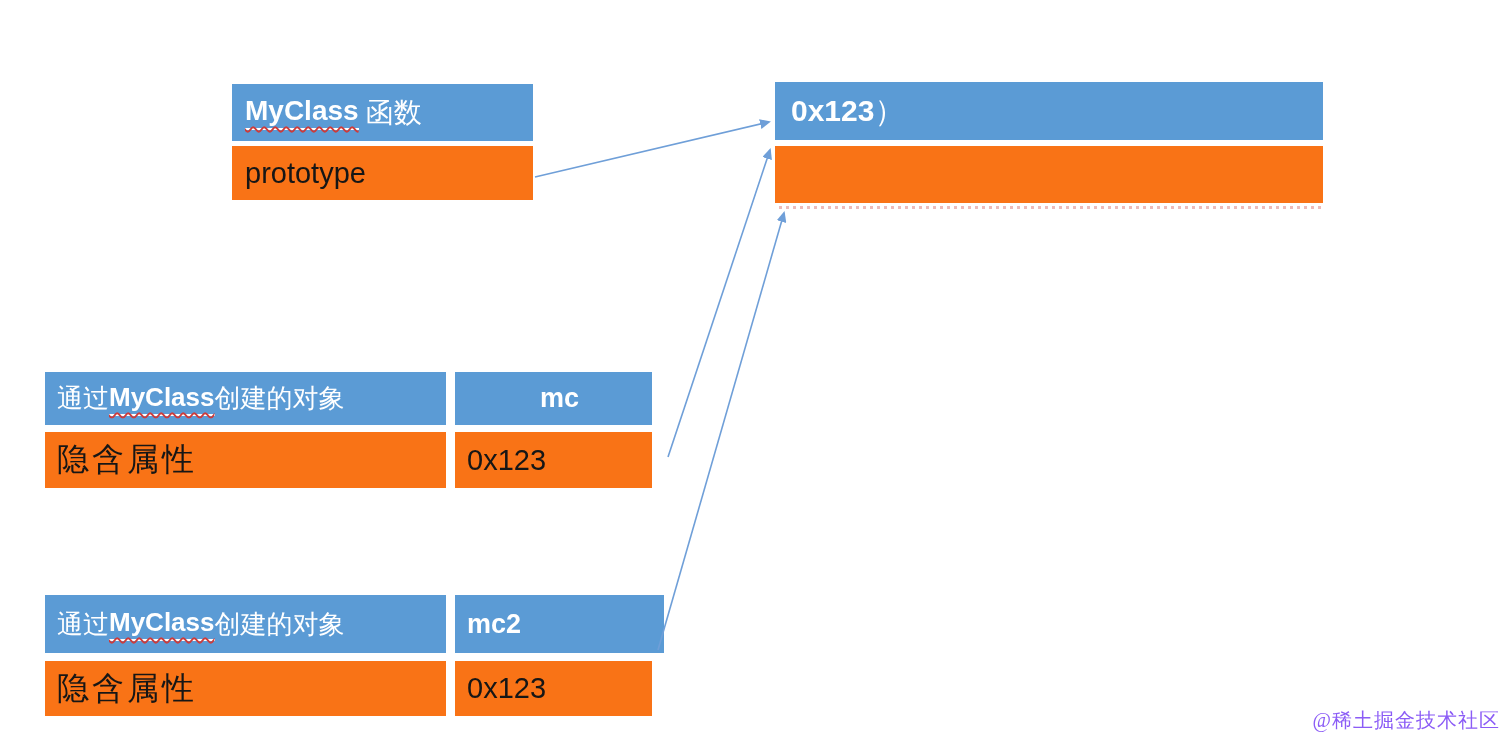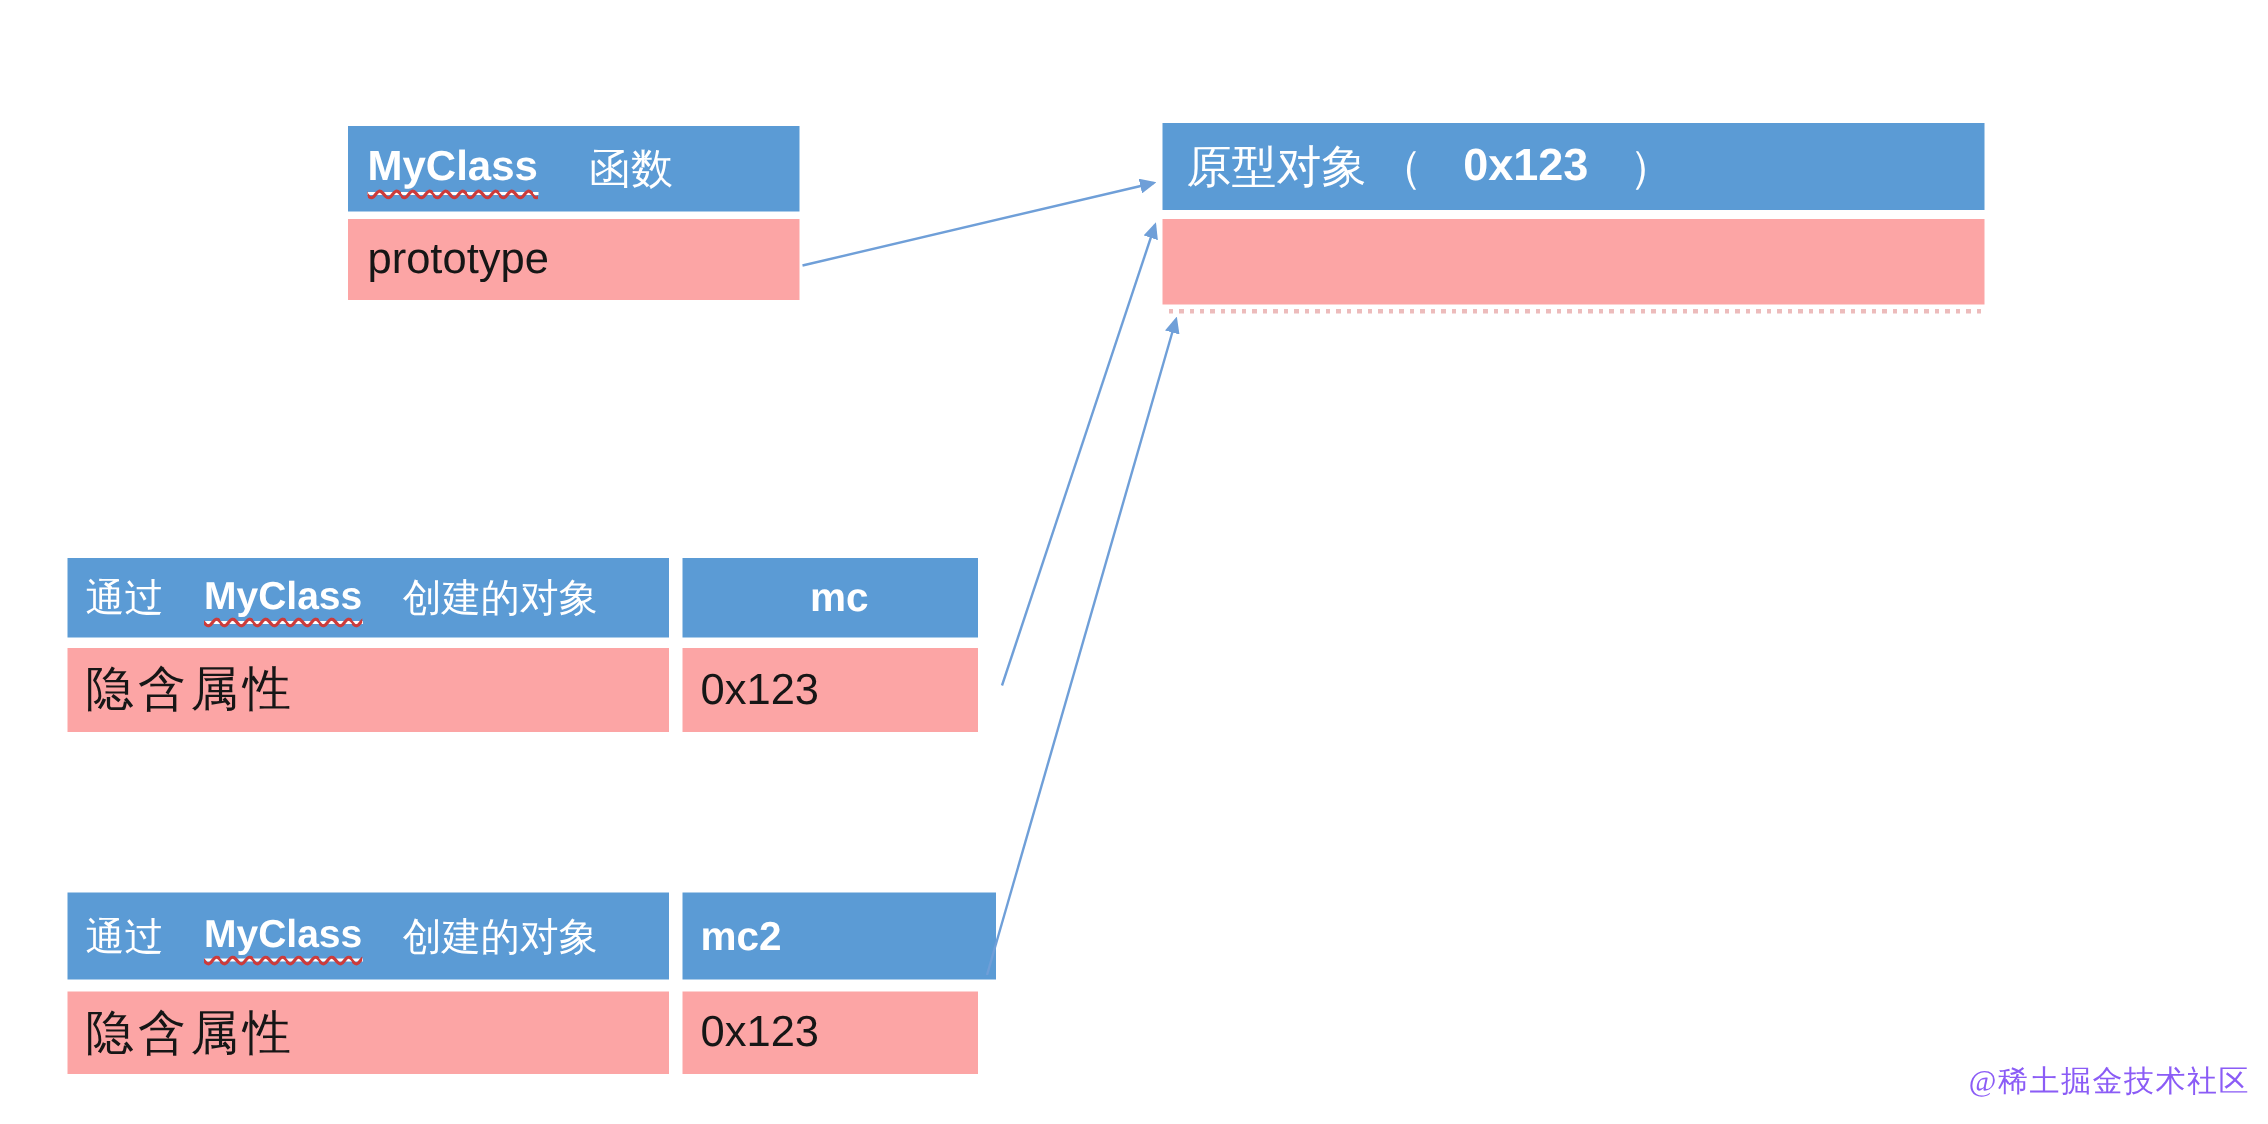--- a/index.html
+++ b/index.html
@@ -9,24 +9,23 @@
     background: #ffffff;
     overflow: hidden;
     font-family: "Liberation Sans", "DejaVu Sans", sans-serif;
   }
   .cell {
     position: absolute;
     display: flex;
     align-items: center;
     box-sizing: border-box;
     white-space: pre;
-    gap: 27px;
   }
   .hdr { background: #5b9bd5; color: #ffffff; }
-  .rowc { background: #fca5a5; color: #161616; }
+  .rowc { background: #f97316; color: #161616; }
   .cjk  { font-family: "Liberation Serif", "DejaVu Serif", serif; }
   .latin-bold { font-family: "Liberation Sans", "DejaVu Sans", sans-serif; font-weight: bold; }
 
   
   .name-underline {
     border-bottom: 2px solid #ffffff;
     text-decoration: underline wavy #cc3b3b 1.5px;
     text-underline-offset: 6px;
     padding-bottom: 1px;
   }
@@ -70,21 +69,21 @@
 <body>
 
 <div class="cell hdr" id="func-header">
   <span class="latin-bold name-underline">MyClass</span><span class="cjk"> 函数</span>
 </div>
 <div class="cell rowc" id="func-row">
   <span>prototype</span>
 </div>
 
 <div class="cell hdr" id="proto-header">
-  <span class="cjk">原型对象 （</span><span class="latin-bold">0x123</span><span class="cjk">）</span>
+  <span class="latin-bold">0x123</span><span class="cjk">）</span>
 </div>
 <div class="cell rowc" id="proto-row">
   <span></span>
 </div>
 <div id="proto-squiggle"></div>
 
 <div class="cell hdr" id="mc-h1">
   <span class="cjk">通过</span><span class="latin-bold name-underline">MyClass</span><span class="cjk">创建的对象</span>
 </div>
 <div class="cell hdr" id="mc-h2">

